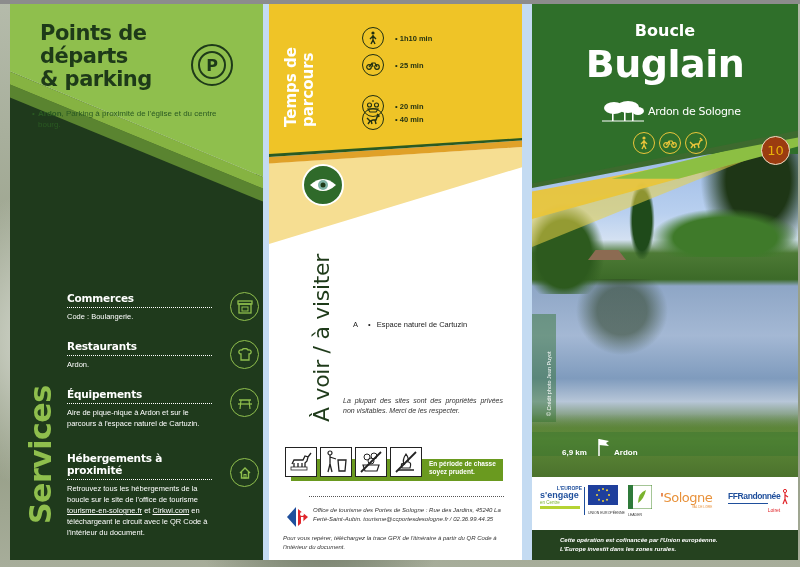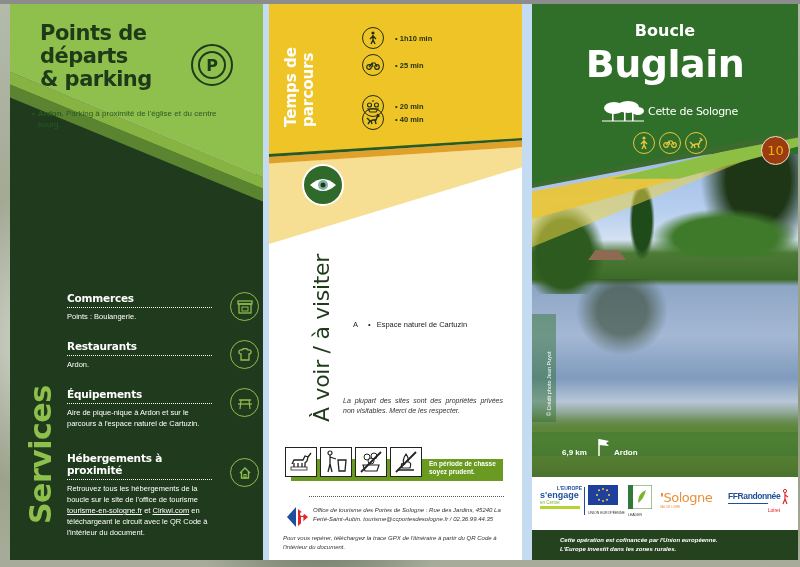--- a/index.html
+++ b/index.html
@@ -226,21 +226,21 @@
   <div class="parking-icon">
     <div class="inner">P</div>
   </div>
   <div class="parking-text">
     <span class="bullet">•</span>
     <b>Ardon</b><span>, Parking à proximité de l'église et du centre bourg.</span>
   </div>
 
   <div class="svc" style="top:288px;">
     <div class="h">Commerces</div>
-    <div class="t">Points : Boulangerie.</div>
+    <div class="t">Code : Boulangerie.</div>
     <div class="ic">
       <svg width="16" height="14" viewBox="0 0 16 14">
           <rect x="1" y="1" width="14" height="3" fill="none" stroke="#8fbf4d" stroke-width="1.3"></rect>
           <rect x="2" y="4" width="12" height="9" fill="none" stroke="#8fbf4d" stroke-width="1.3"></rect>
           <rect x="5" y="7" width="6" height="4" fill="none" stroke="#8fbf4d" stroke-width="1"></rect>
         </svg>
     </div>
   </div>
   <div class="svc" style="top:336px;">
     <div class="h">Restaurants</div>
@@ -411,21 +411,21 @@
   <div class="brand">
     <svg width="42" height="22" viewBox="0 0 42 22">
         <ellipse cx="12" cy="8" rx="10" ry="6" fill="#ffffff"></ellipse>
         <ellipse cx="26" cy="7" rx="11" ry="6" fill="#ffffff"></ellipse>
         <ellipse cx="36" cy="11" rx="6" ry="4" fill="#ffffff"></ellipse>
         <rect x="10" y="12" width="1.6" height="9" fill="#ffffff"></rect>
         <rect x="22" y="12" width="1.6" height="9" fill="#ffffff"></rect>
         <rect x="30" y="12" width="1.6" height="9" fill="#ffffff"></rect>
         <line x1="0" y1="21" x2="42" y2="21" stroke="#ffffff" stroke-width="1"></line>
       </svg>
-    <span class="brand-text">Cette de Sologne</span>
+    <span class="brand-text">Ardon de Sologne</span>
   </div>
 
   <div class="mode-ic" style="left:101px;">
     <svg width="12" height="14" viewBox="0 0 12 14">
         <circle cx="6" cy="2" r="1.6" fill="#e9c53a"></circle>
         <path d="M6 4 L6 9 M6 9 L4 13 M6 9 L8 13 M6 5 L3 8 M6 5 L9 8" stroke="#e9c53a" stroke-width="1.4" fill="none"></path>
       </svg>
   </div>
   <div class="mode-ic" style="left:127px;">
     <svg width="14" height="10" viewBox="0 0 14 10">
@@ -480,21 +480,21 @@
       <div style="font-size:3.5px;color:#333;">UNION EUROPÉENNE</div>
     </div>
     <div class="logo" style="left:96px;">
       <svg width="24" height="24" viewBox="0 0 24 24">
           <rect width="24" height="24" fill="#ffffff" stroke="#4a8c2f" stroke-width="1"></rect>
           <rect x="0" y="0" width="5" height="24" fill="#2f7a3a"></rect>
           <path d="M10 18 Q10 8 18 5 Q16 14 10 18 Z" fill="#7ab32e"></path>
         </svg>
       <div style="font-size:3.5px;color:#333;">LEADER</div>
     </div>
-    <div class="logo" style="left:128px;top:13px;">
+    <div class="logo" style="left:128px;top:13px;text-align:right;">
       <div style="font-size:13px;color:#e8913a;font-family:'DejaVu Sans',sans-serif;letter-spacing:-0.5px;"><span style="font-weight:bold;color:#e36a2a;">'</span><span>Sologne</span></div>
       <div style="font-size:3px;color:#e8913a;">VAL DE LOIRE</div>
     </div>
     <div class="logo" style="left:196px;top:14px;">
       <div style="font-size:8.5px;color:#1f4f9c;font-weight:bold;letter-spacing:-0.4px;">FFRandonnée</div>
       <div style="width:40px;height:1px;background:#1f4f9c;margin-top:2px;"></div>
       <div style="font-size:5px;color:#e0262b;text-align:right;margin-top:3px;">Loiret</div>
     </div>
     <div style="position:absolute;left:248px;top:12px;">
       <svg width="10" height="16" viewBox="0 0 10 16">

